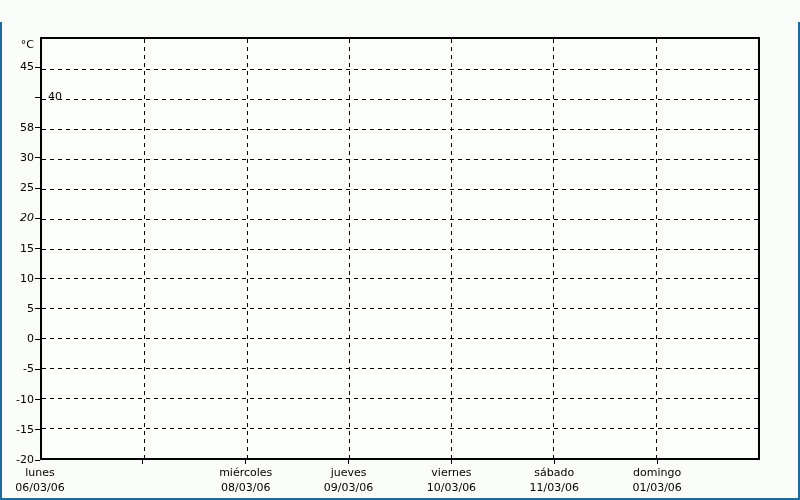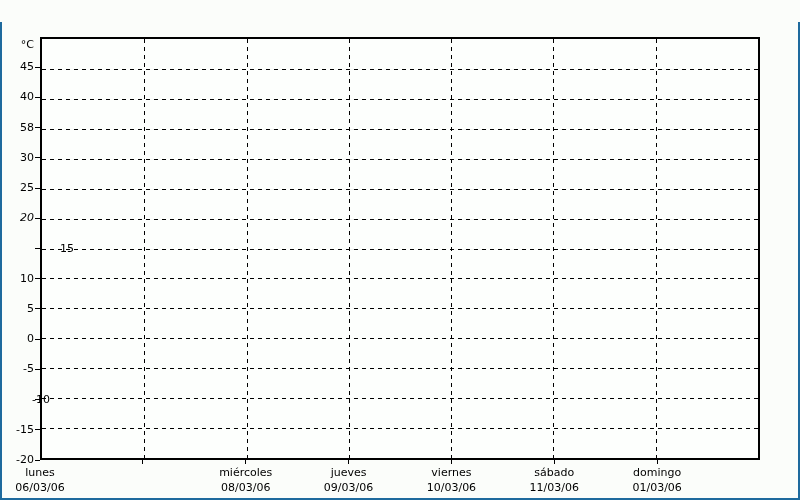--- a/index.html
+++ b/index.html
@@ -70,41 +70,41 @@
         <div class="gridline-v" style="left: 14.2857%;"></div>
         <div class="gridline-v" style="left: 28.5714%;"></div>
         <div class="gridline-v" style="left: 42.8571%;"></div>
         <div class="gridline-v" style="left: 57.1429%;"></div>
         <div class="gridline-v" style="left: 71.4286%;"></div>
         <div class="gridline-v" style="left: 85.7143%;"></div>
       </div>
   <div class="ytick" style="top: 44.7143px;"></div>
       <div class="ylabel" style="top: 38.2143px;">45</div>
       <div class="ytick" style="top: 74.9286px;"></div>
-      <div class="ylabel" style="top: 68.4286px;">40</div>
+      <div class="ylabel" style="top: 68.4286px; margin-left: 28px;">40</div>
       <div class="ytick" style="top: 105.143px;"></div>
       <div class="ylabel" style="top: 98.6429px;">58</div>
       <div class="ytick" style="top: 135.357px;"></div>
       <div class="ylabel" style="top: 128.857px;">30</div>
       <div class="ytick" style="top: 165.571px;"></div>
       <div class="ylabel" style="top: 159.071px;">25</div>
       <div class="ytick" style="top: 195.786px;"></div>
       <div class="ylabel" style="top: 189.286px; font-style: italic;">20</div>
       <div class="ytick" style="top: 226px;"></div>
-      <div class="ylabel" style="top: 219.5px; padding-left: 40px;">15</div>
+      <div class="ylabel" style="top: 219.5px;">15</div>
       <div class="ytick" style="top: 256.214px;"></div>
       <div class="ylabel" style="top: 249.714px;">10</div>
       <div class="ytick" style="top: 286.429px;"></div>
       <div class="ylabel" style="top: 279.929px;">5</div>
       <div class="ytick" style="top: 316.643px;"></div>
       <div class="ylabel" style="top: 310.143px;">0</div>
       <div class="ytick" style="top: 346.857px;"></div>
       <div class="ylabel" style="top: 340.357px;">-5</div>
       <div class="ytick" style="top: 377.071px;"></div>
-      <div class="ylabel" style="top: 370.571px; padding-left: 16px;">-10</div>
+      <div class="ylabel" style="top: 370.571px;">-10</div>
       <div class="ytick" style="top: 407.286px;"></div>
       <div class="ylabel" style="top: 400.786px;">-15</div>
       <div class="ytick" style="top: 437.5px;"></div>
       <div class="ylabel" style="top: 431px;">-20</div>
       <div class="ylabel" style="top: 16px;">°C</div>
       <div class="xtick" style="left: 142.357px; top: 438px;"></div>
       <div class="xtick" style="left: 245.214px; top: 438px;"></div>
       <div class="xtick" style="left: 348.071px; top: 438px;"></div>
       <div class="xtick" style="left: 450.929px; top: 438px;"></div>
       <div class="xtick" style="left: 553.786px; top: 438px;"></div>

